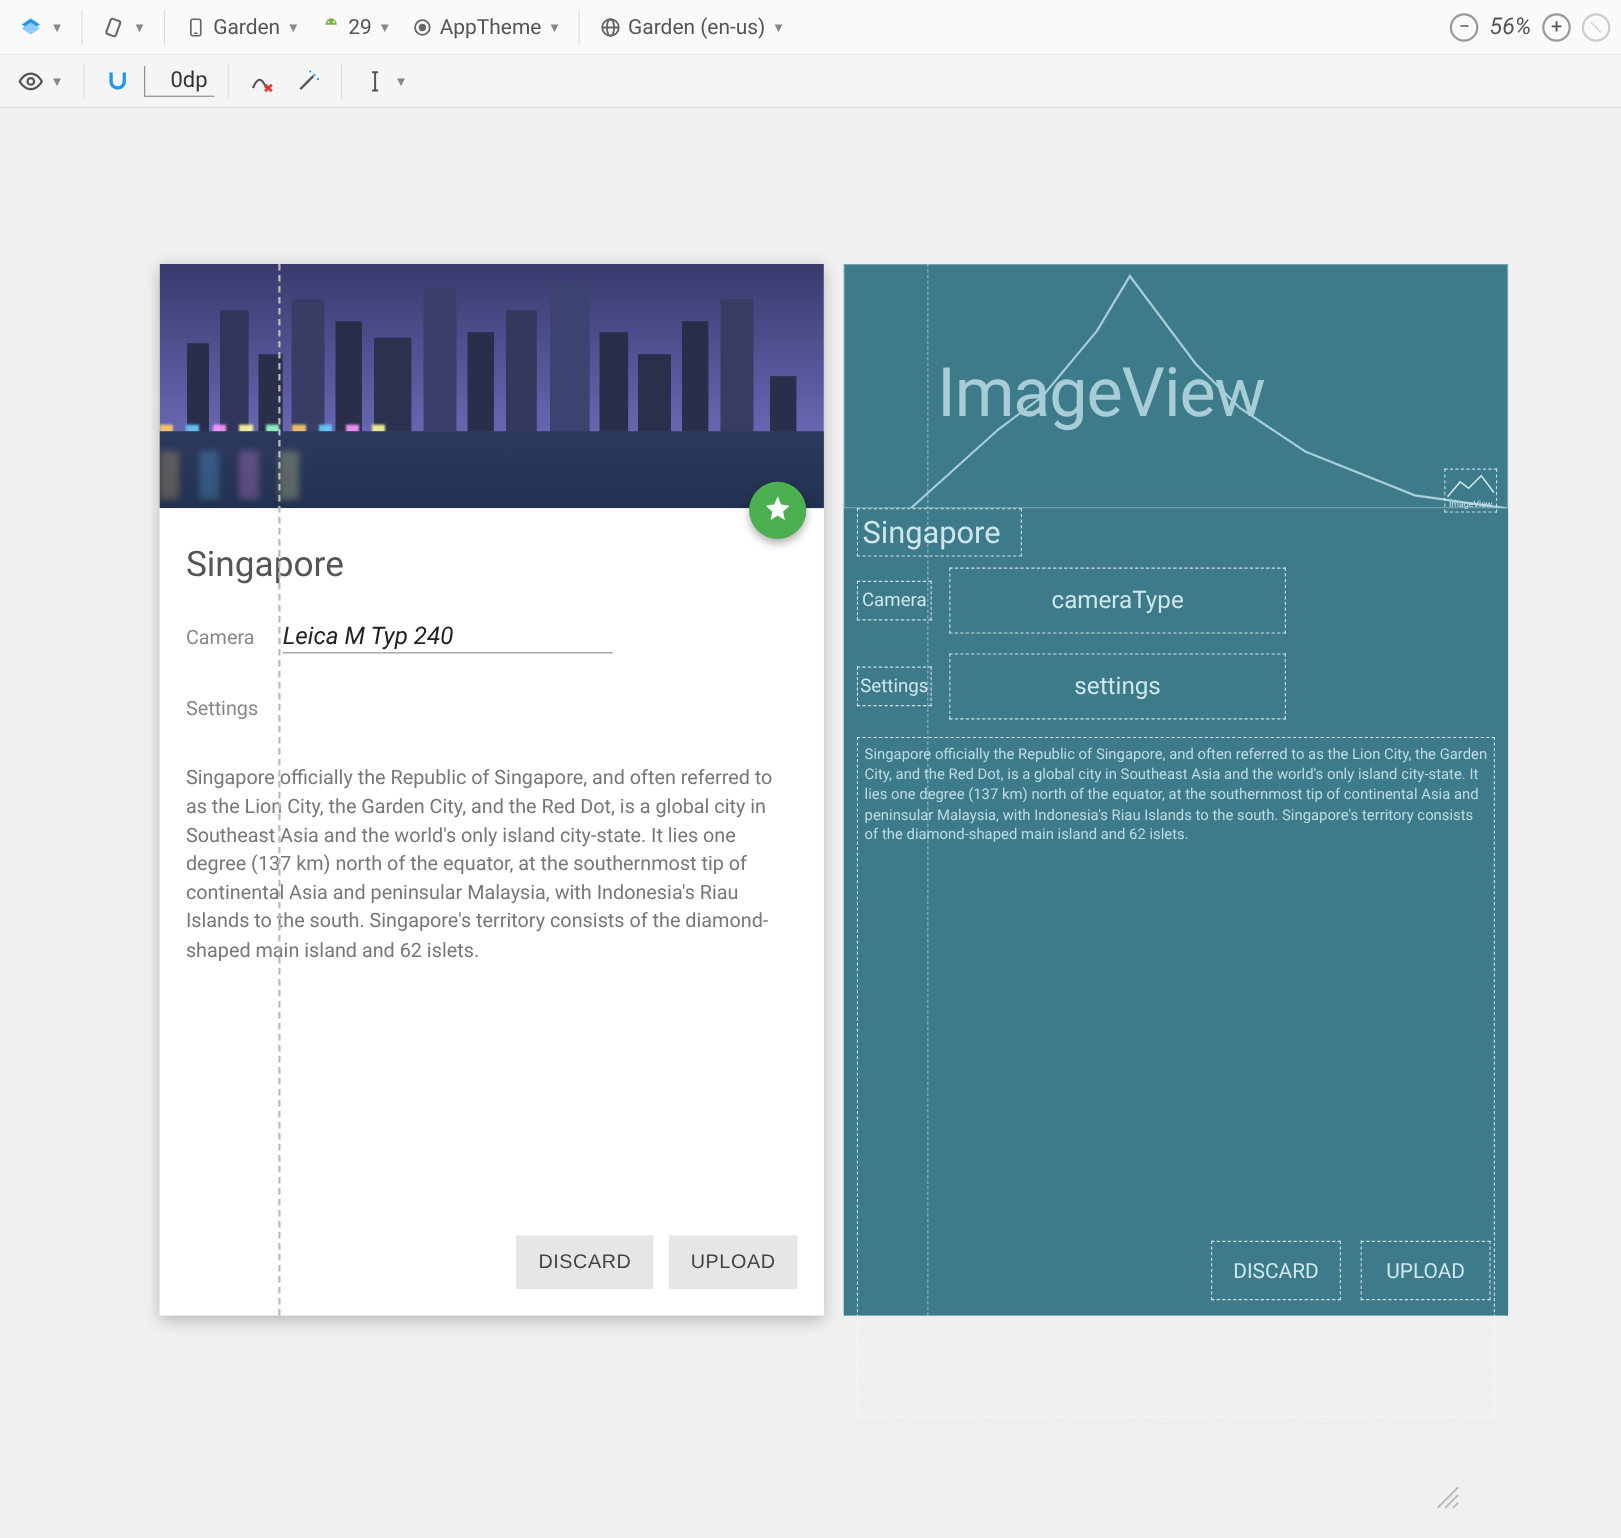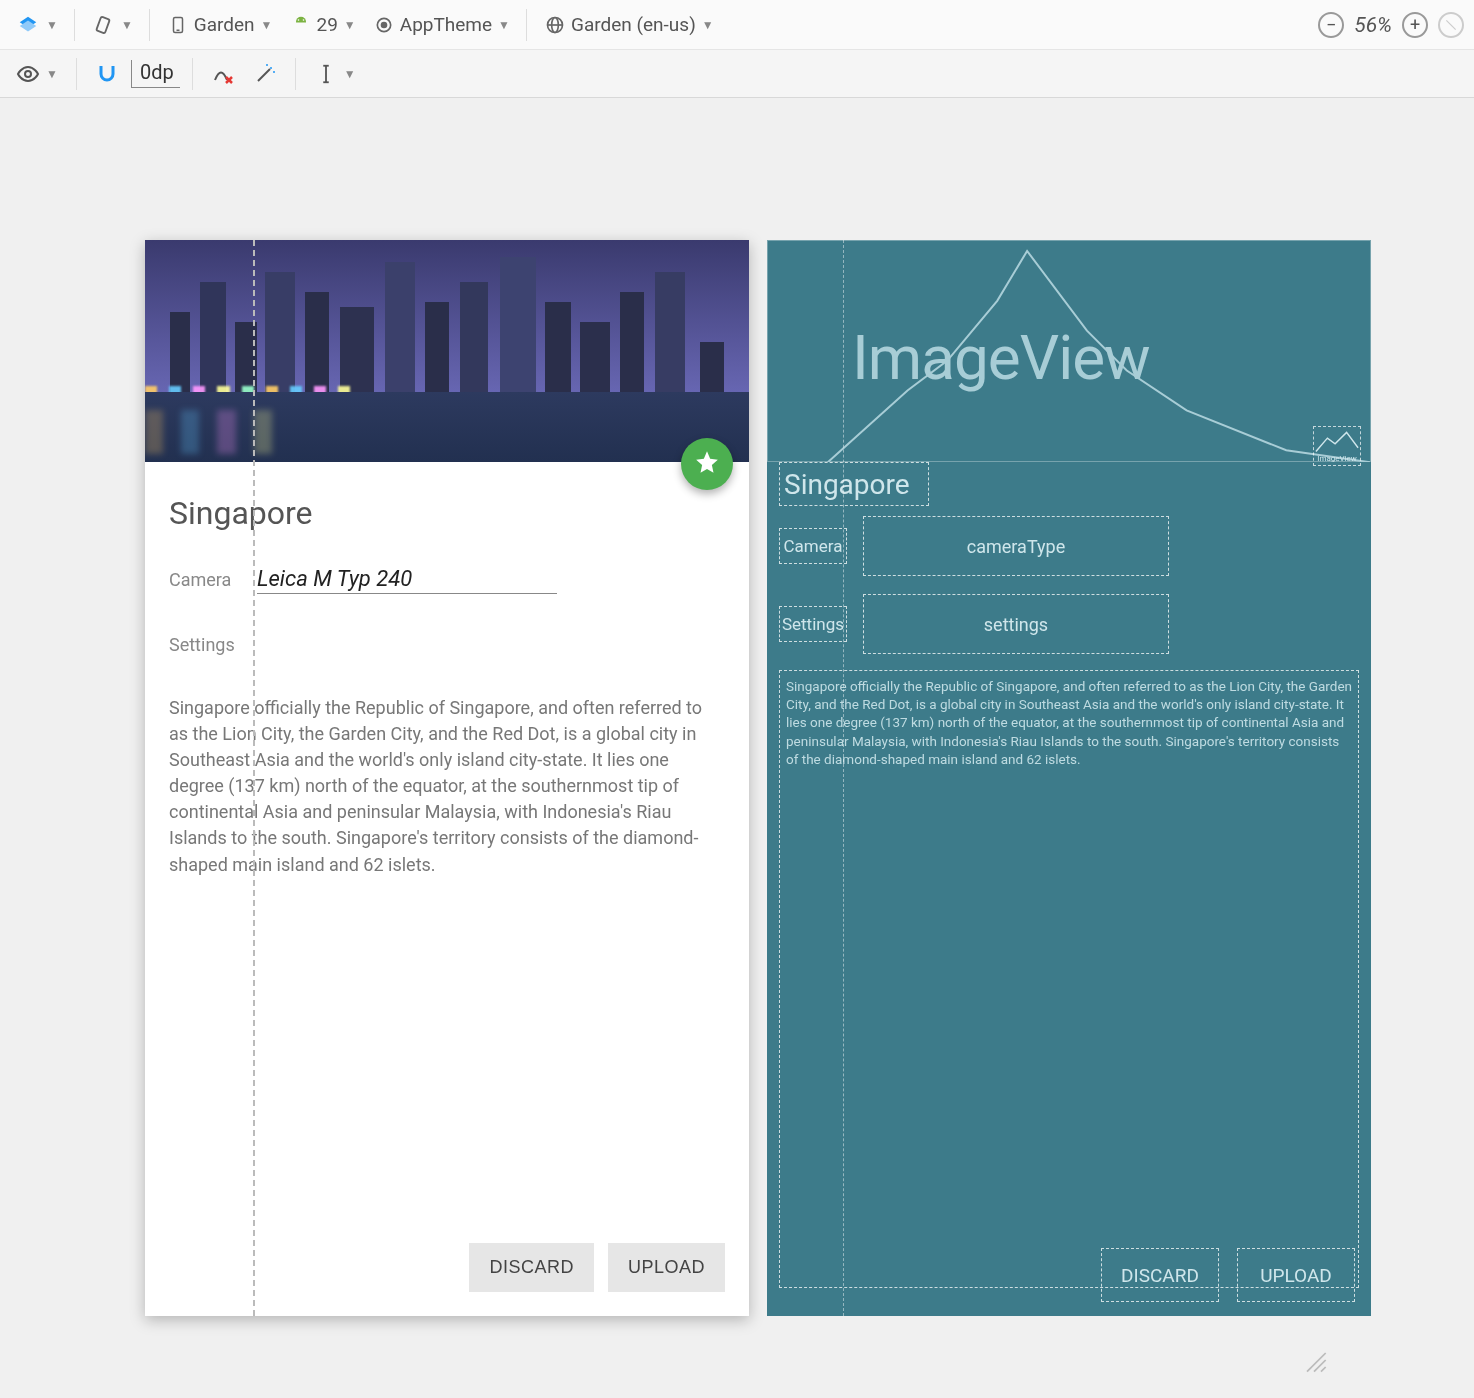--- a/index.html
+++ b/index.html
@@ -61,21 +61,21 @@
     padding: 0 10px;
     background: #f5f5f5;
     gap: 6px;
     border-bottom: 1px solid #d8d8d8;
   }
   .dp-field {
     display: inline-flex;
     align-items: center;
     border-left: 1px solid #888;
     border-bottom: 1px solid #888;
-    padding: 0 6px 2px 8px;
+    padding: 0 6px 2px 23px;
     font-size: 20px;
     color: #333;
     height: 28px;
   }
   
   .canvas-wrap {
     position: relative;
     width: 100%;
     height: calc(100% - 100px);
     background: #f0f0f0;
@@ -83,21 +83,21 @@
   }
   .phones {
     position: absolute;
     left: 145px;
     top: 142px;
     display: flex;
     gap: 18px;
   }
   .phone {
     width: 604px;
-    height: 1076px;
+    height: 956px;
     position: relative;
   }
   .phone.design {
     background: #fff;
     box-shadow: 0 4px 14px rgba(0,0,0,.25);
     display: flex;
     flex-direction: column;
   }
   .phone .hero {
     height: 222px;
@@ -267,21 +267,21 @@
     left:0; right:0;
     top:222px;
     bottom:0;
     padding: 12px;
   }
   .bp-box {
     position:absolute;
     border:1px dashed rgba(255,255,255,.75);
     color:#cfe6eb;
     display:flex; align-items:center; justify-content:center;
-    font-size:18px;
+    font-size:22px;
   }
   .bp-title { left:12px; top:0; width:150px; height:44px; font-size:28px; justify-content:flex-start; padding-left:4px;}
   .bp-camlabel { left:12px; top:66px; width:68px; height:36px; font-size:17px;}
   .bp-caminput { left:96px; top:54px; width:306px; height:60px; }
   .bp-setlabel { left:12px; top:144px; width:68px; height:36px; font-size:17px;}
   .bp-setinput { left:96px; top:132px; width:306px; height:60px; }
   .bp-desc {
     left:12px; top:208px; right:12px; height:618px;
     font-size:13.5px; line-height:1.35;
     display:block; padding:6px; justify-content:flex-start; align-items:flex-start;

